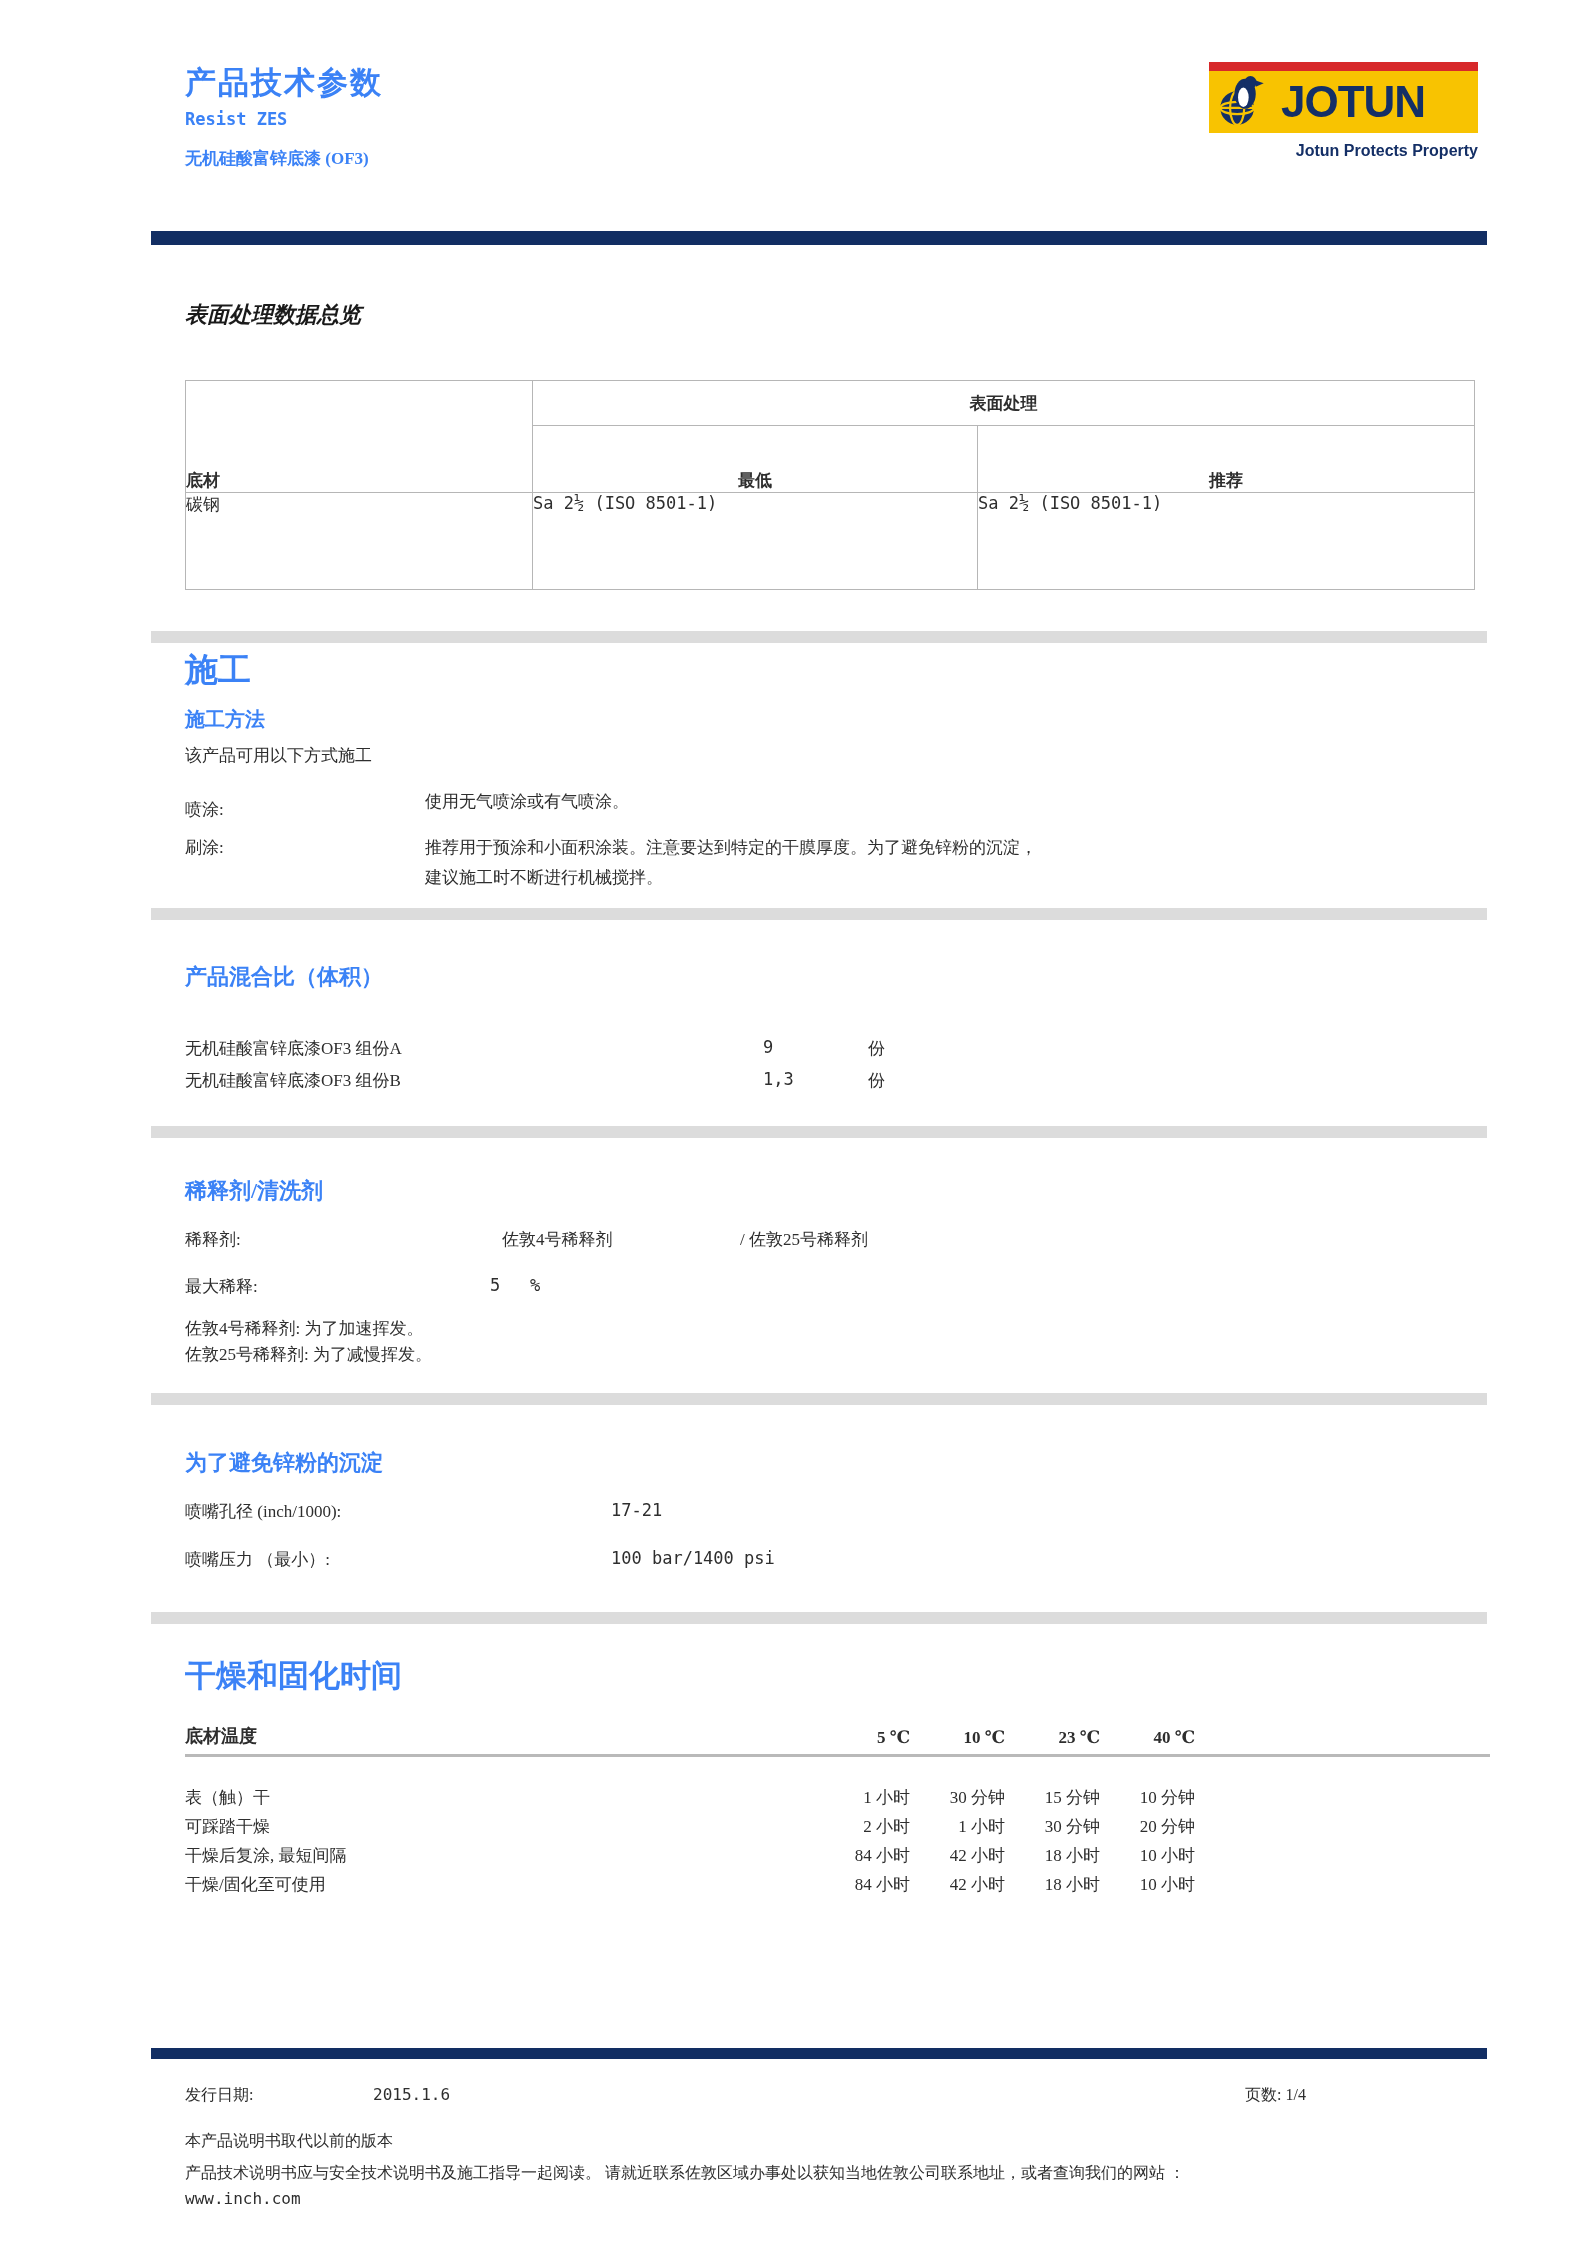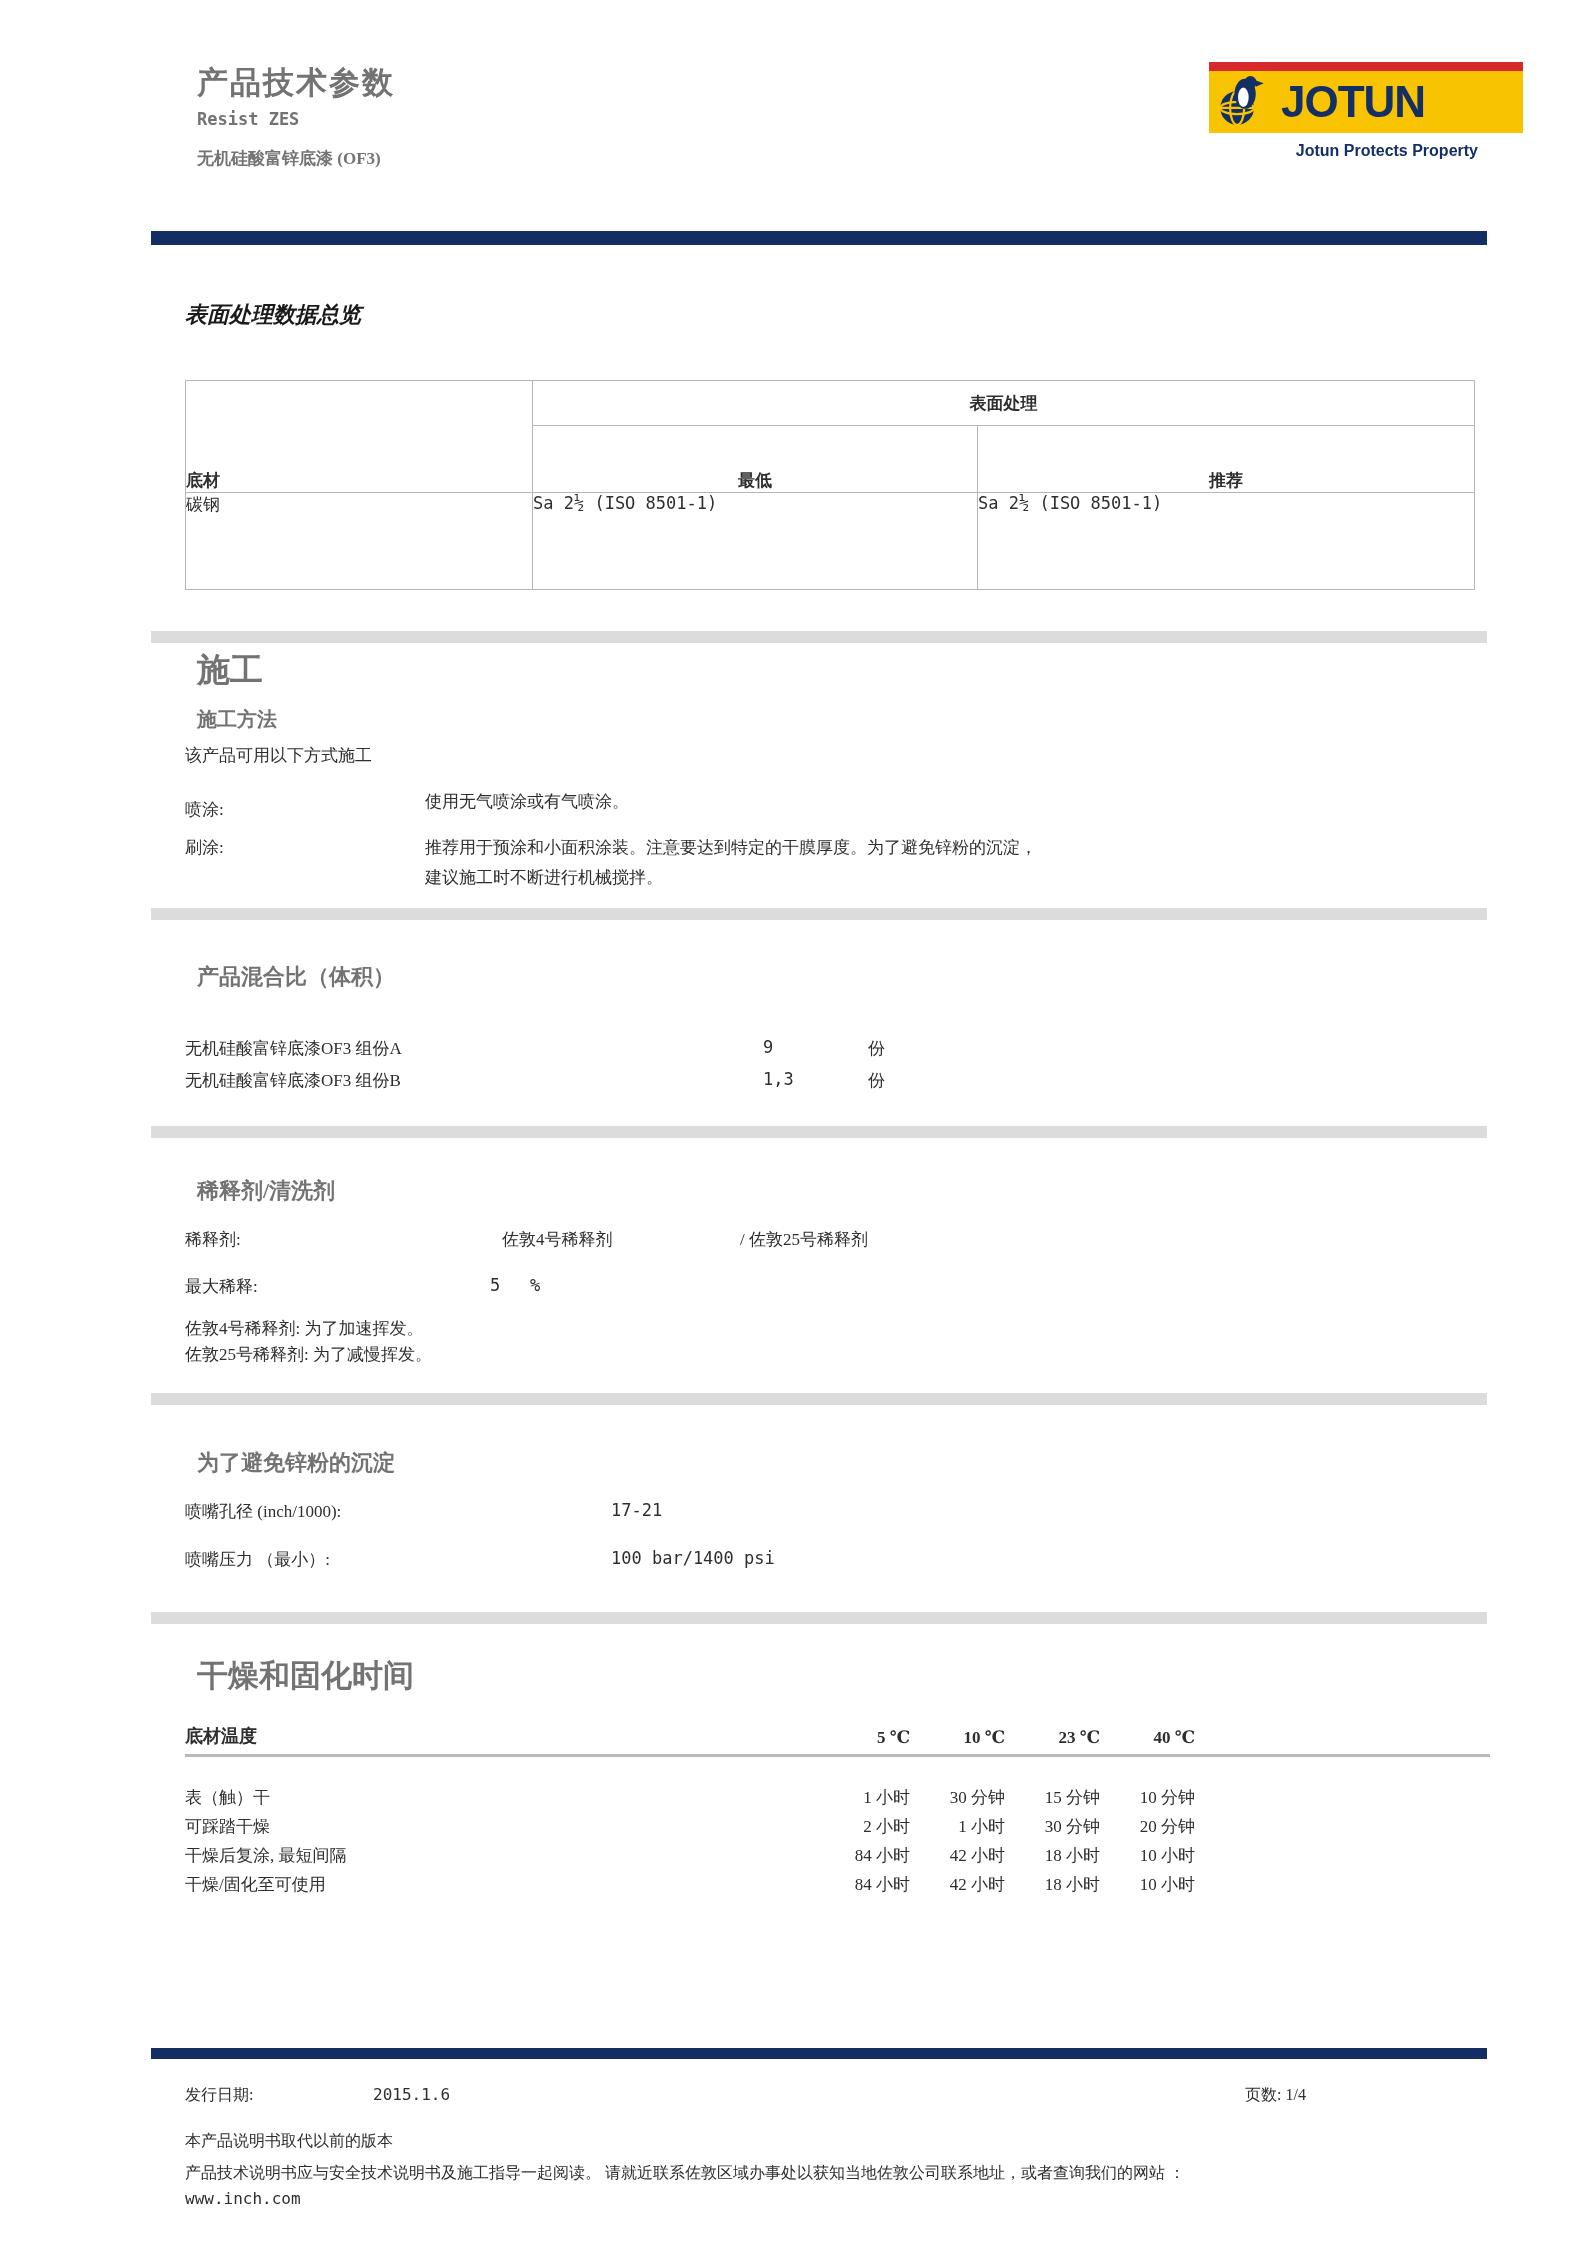--- a/index.html
+++ b/index.html
@@ -1,29 +1,29 @@
 <!DOCTYPE html>
 <html><head>
 <meta charset="utf-8">
 <style>
   html,body{margin:0;padding:0;background:#ffffff;}
   #page{position:relative;width:1586px;height:2245px;background:#ffffff;overflow:hidden;
         font-family:"Liberation Serif","DejaVu Serif",serif;color:#2e2e2e;}
   .abs{position:absolute;}
-  .navy{color:#737373;margin-left:12px;}
+  .navy{color:#3b82f6;}
   .mono{font-family:"DejaVu Sans Mono","Liberation Mono",monospace;}
 
   
   .doc-title{font-size:31px;font-weight:bold;letter-spacing:2px;}
   .doc-sub{font-size:17px;font-weight:bold;line-height:23px;}
   .bar{background:#122e63;}
   .band{background:#dcdcdc;}
 
   
-  .logo-box{width:314px;background:#f8c301;}
+  .logo-box{width:269px;background:#f8c301;}
   .logo-red{height:9px;background:#d7282a;}
   .logo-body{height:62px;display:flex;align-items:center;padding:0 10px 0 6px;}
   .logo-word{font-family:"Liberation Sans","DejaVu Sans",sans-serif;font-weight:bold;
              font-size:44px;color:#142f66;letter-spacing:-1px;line-height:1;}
   .logo-tagline{width:269px;text-align:right;font-family:"Liberation Sans",sans-serif;
                 font-weight:bold;font-size:16px;color:#142f66;}
 
   
   .h-black{font-size:22px;font-weight:bold;color:#1a1a1a;}
   .h-big{font-size:33px;font-weight:bold;}

